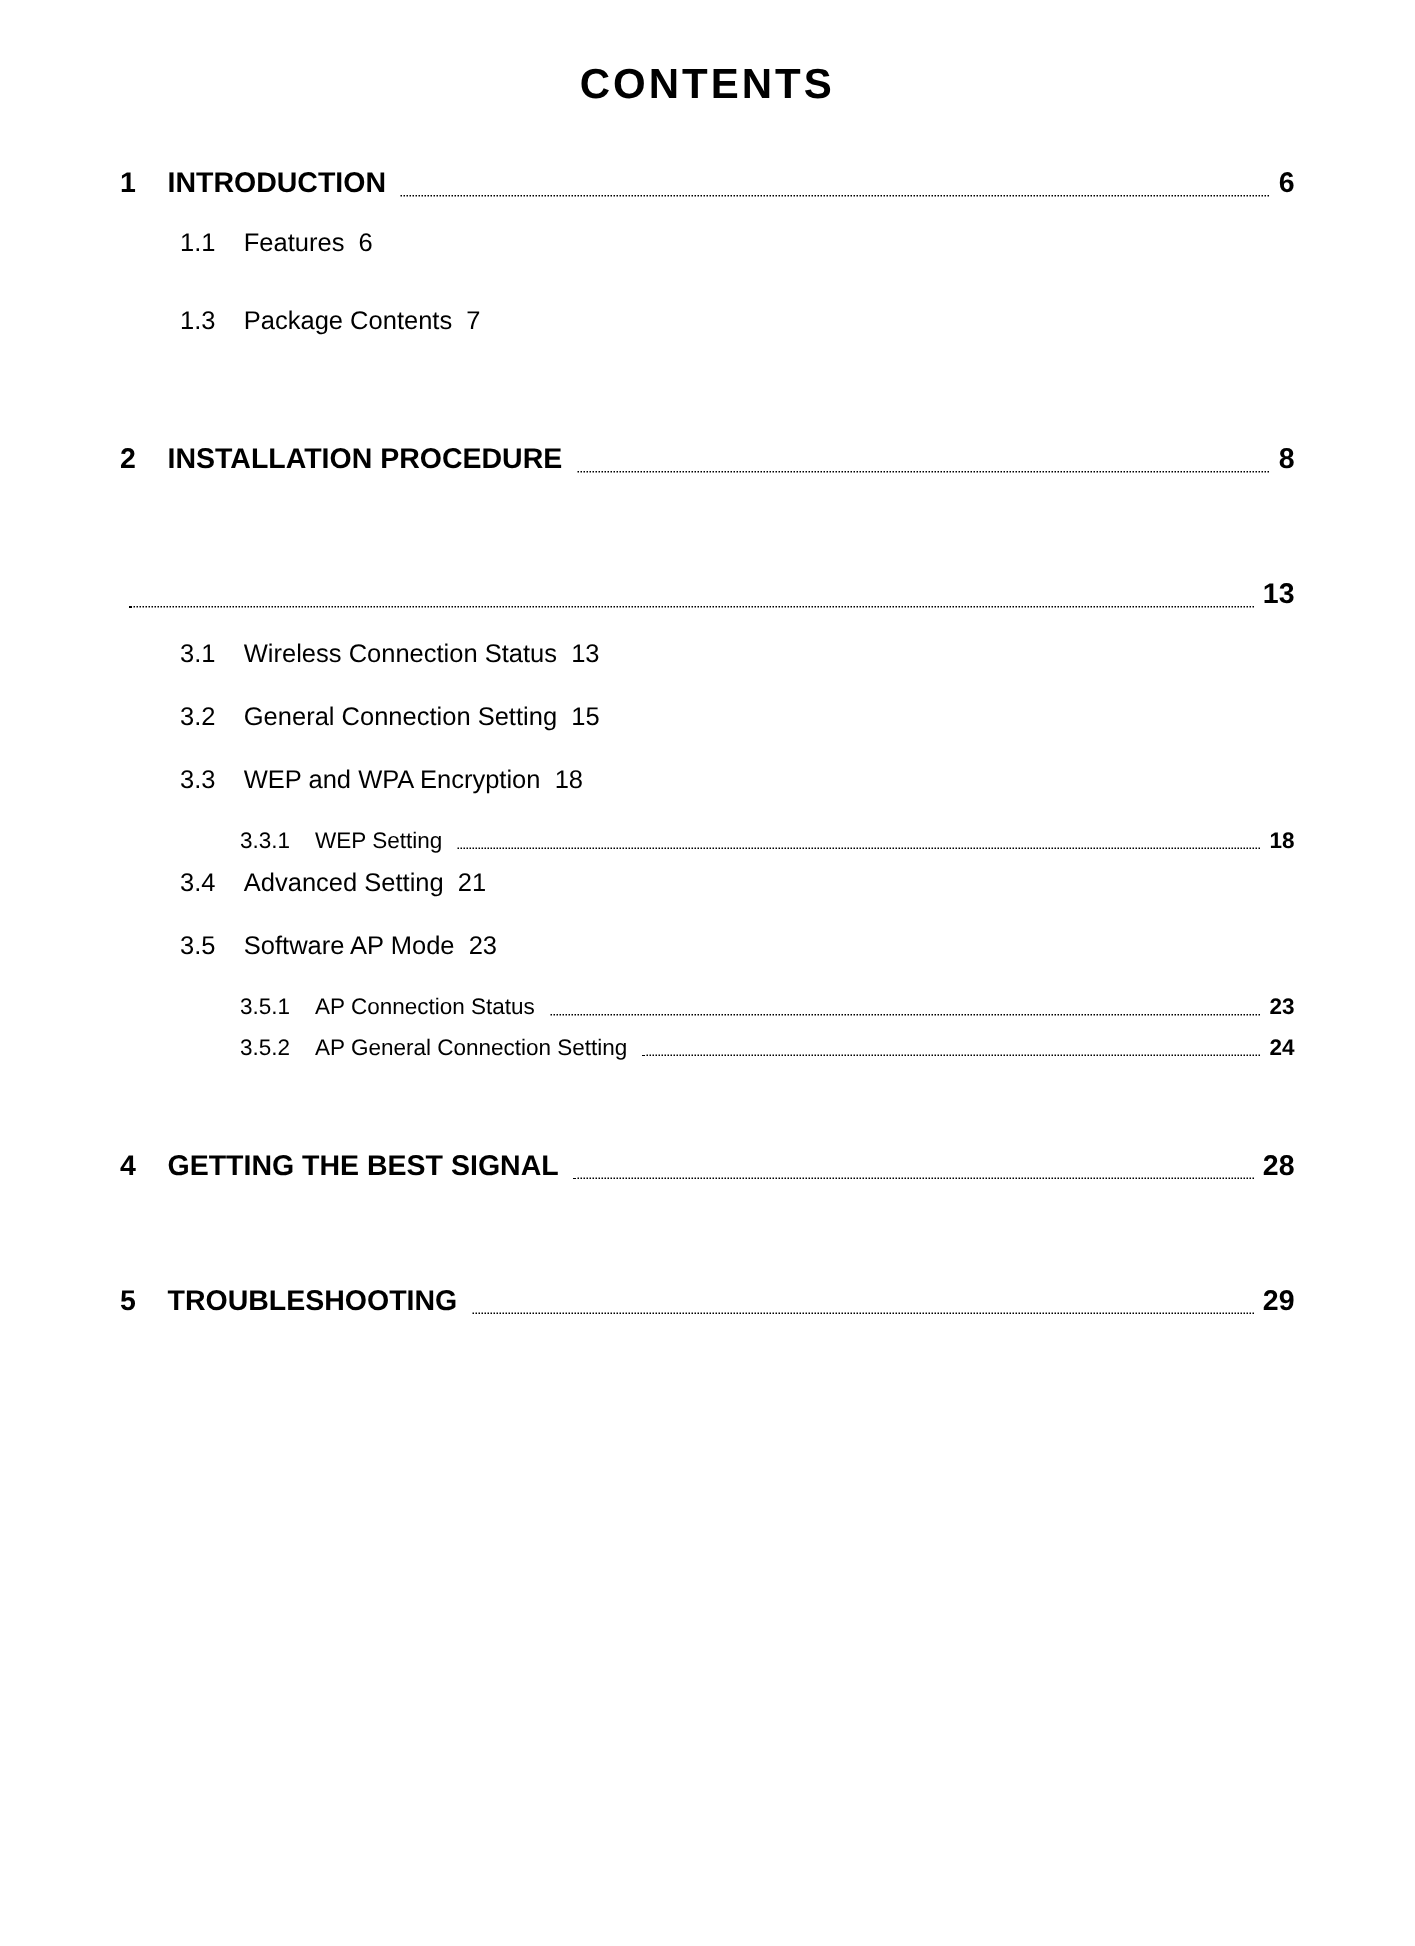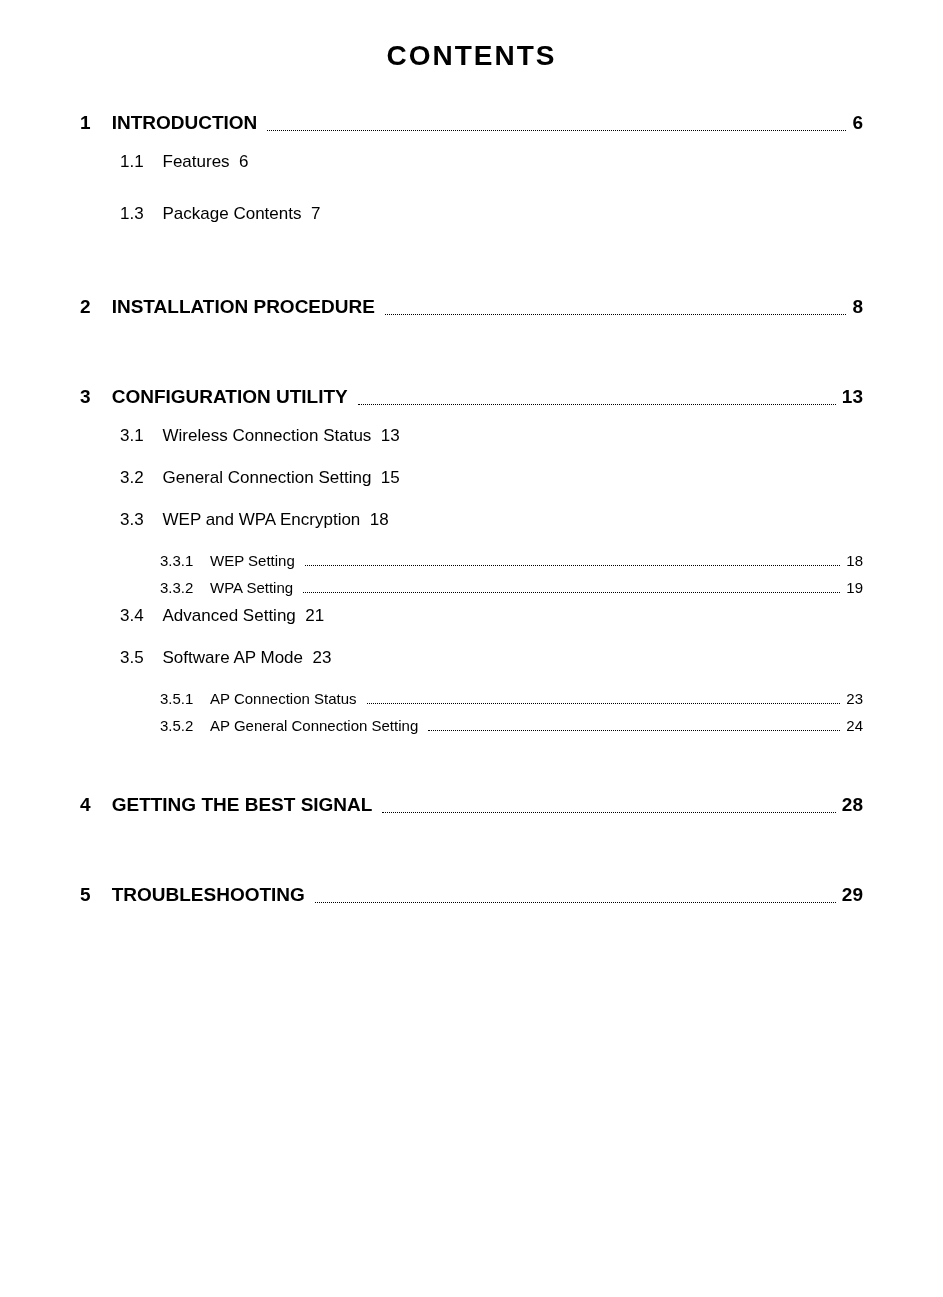--- a/index.html
+++ b/index.html
@@ -62,21 +62,21 @@
 
     .toc-dots {
       flex: 1;
       border-bottom: 1px dotted #000;
       margin: 0 6px 3px 6px;
       min-width: 10px;
     }
 
     .toc-page {
       white-space: nowrap;
-      font-weight: normal;
+      font-weight: bold;
     }
 
     .level1 .toc-page {
       font-weight: bold;
     }
 
     .spacer-sm {
       height: 10px;
     }
 
@@ -105,45 +105,39 @@
     </div>
     <div class="spacer-sm"></div>
     <div class="spacer-lg"></div>
     <div class="toc-entry level1">
       <span class="toc-label">2&nbsp;&nbsp;&nbsp;&nbsp;INSTALLATION PROCEDURE</span>
       <div class="toc-dots"></div>
       <span class="toc-page">8</span>
     </div>
     <div class="spacer-lg"></div>
     <div class="toc-entry level1">
-      <span class="toc-label">3&nbsp;&nbsp;&nbsp;&nbsp;CONFIGURATION UTILITY</span>
       <div class="toc-dots"></div>
       <span class="toc-page">13</span>
     </div>
     <div class="toc-entry level2">
       <span class="toc-label">3.1&nbsp;&nbsp;&nbsp;&nbsp;Wireless Connection Status&nbsp;&nbsp;13</span>
     </div>
     <div class="spacer-sm"></div>
     <div class="toc-entry level2">
       <span class="toc-label">3.2&nbsp;&nbsp;&nbsp;&nbsp;General Connection Setting&nbsp;&nbsp;15</span>
     </div>
     <div class="spacer-sm"></div>
     <div class="toc-entry level2">
       <span class="toc-label">3.3&nbsp;&nbsp;&nbsp;&nbsp;WEP and WPA Encryption&nbsp;&nbsp;18</span>
     </div>
     <div class="spacer-sm"></div>
     <div class="toc-entry level3">
       <span class="toc-label">3.3.1&nbsp;&nbsp;&nbsp;&nbsp;WEP Setting</span>
       <div class="toc-dots"></div>
       <span class="toc-page">18</span>
-    </div>
-    <div class="toc-entry level3">
-      <span class="toc-label">3.3.2&nbsp;&nbsp;&nbsp;&nbsp;WPA Setting</span>
-      <div class="toc-dots"></div>
-      <span class="toc-page">19</span>
     </div>
     <div class="toc-entry level2">
       <span class="toc-label">3.4&nbsp;&nbsp;&nbsp;&nbsp;Advanced Setting&nbsp;&nbsp;21</span>
     </div>
     <div class="spacer-sm"></div>
     <div class="toc-entry level2">
       <span class="toc-label">3.5&nbsp;&nbsp;&nbsp;&nbsp;Software AP Mode&nbsp;&nbsp;23</span>
     </div>
     <div class="spacer-sm"></div>
     <div class="toc-entry level3">

